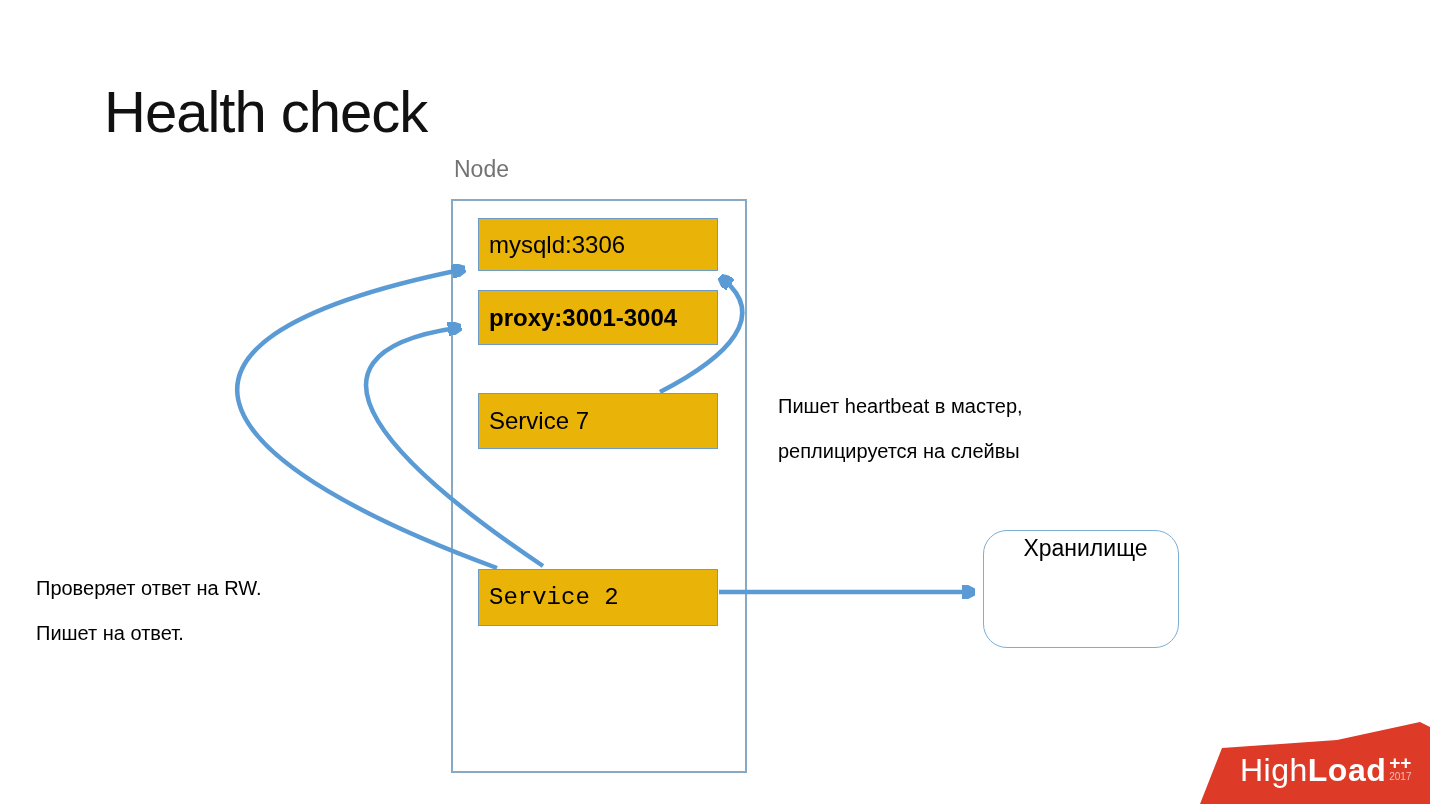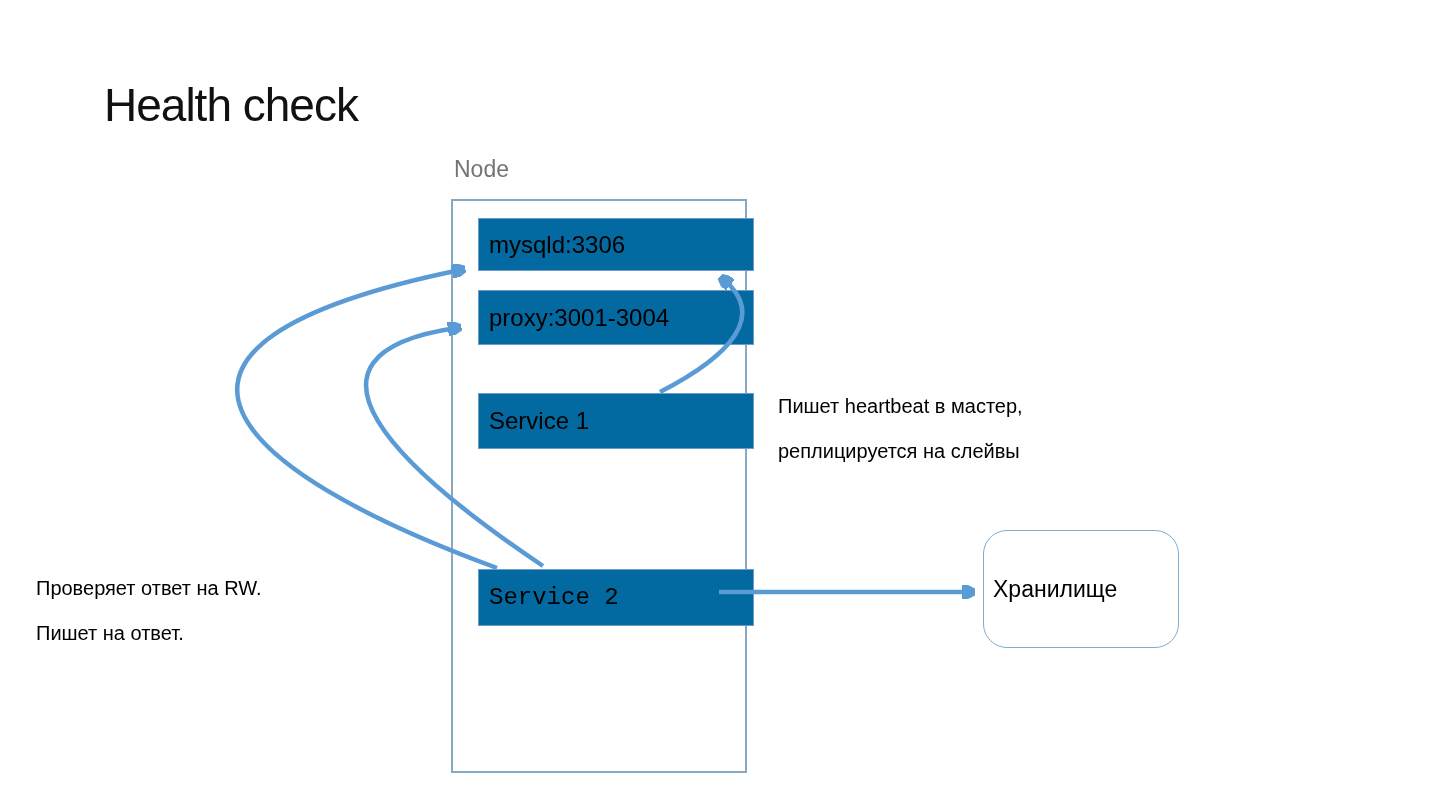--- a/index.html
+++ b/index.html
@@ -7,40 +7,40 @@
     --box-border:#6c9bc9;
     --node-border:#87a9c4;
     --logo-red:#dd3a27;
     --text:#1a1a1a;
   }
   *{margin:0;padding:0;box-sizing:border-box;}
   html,body{background:#fff;}
   body{font-family:"Liberation Sans",sans-serif;color:var(--text);}
   .slide{position:relative;width:1430px;height:804px;background:#fff;overflow:hidden;}
 
-  .title{position:absolute;left:104px;top:78px;font-size:46px;font-weight:400;letter-spacing:-1px;color:#111;}
+  .title{position:absolute;left:104px;top:78px;font-size:58px;font-weight:400;letter-spacing:-1px;color:#111;}
 
   .node-label{position:absolute;left:454px;top:156px;font-size:23px;color:#737373;}
 
   .node-rect{position:absolute;left:451px;top:199px;width:296px;height:574px;border:2px solid var(--node-border);background:#fff;}
 
-  .inner-box{position:absolute;left:478px;width:276px;border:1.5px solid var(--box-border);background:#0369a1;display:flex;align-items:center;padding-left:10px;font-size:24px;color:#000;}
+  .inner-box{position:absolute;left:478px;width:240px;border:1.5px solid var(--box-border);background:#eab308;display:flex;align-items:center;padding-left:10px;font-size:24px;color:#000;}
   .box-mysqld{top:218px;height:53px;}
-  .box-proxy{top:290px;height:55px;}
+  .box-proxy{top:290px;height:55px;font-weight:bold;}
   .box-service1{top:393px;height:56px;}
   .box-service2{top:569px;height:57px;font-family:Liberation Mono, monospace;}
 
   .arrows{position:absolute;left:0;top:0;width:1430px;height:804px;pointer-events:none;}
   .arrows path,.arrows line{fill:none;stroke:var(--arrow);stroke-width:4.5px;}
 
   .note{position:absolute;font-size:20px;line-height:45px;color:#000000;}
   .note-right{left:778px;top:384px;}
   .note-left{left:36px;top:566px;}
 
-  .storage-box{position:absolute;left:983px;top:530px;width:196px;height:118px;border:1.5px solid #7bafd4;border-radius:24px;background:#fff;display:flex;flex-direction:column;justify-content:center;padding-left:9px;font-size:23px;line-height:34px;color:#000;}
+  .storage-box{position:absolute;left:983px;top:530px;width:196px;height:118px;border:1.5px solid #7bafd4;border-radius:24px;background:#fff;display:flex;flex-direction:row;justify-content:center;padding-left:9px;font-size:23px;line-height:34px;color:#000;}
 
   .logo{position:absolute;right:0;bottom:0;width:240px;height:114px;}
   .logo svg{position:absolute;left:0;top:0;}
   .logo-text{position:absolute;left:50px;top:62px;color:#fff;white-space:nowrap;display:flex;align-items:baseline;}
   .logo-high{font-size:32px;font-weight:400;letter-spacing:0.5px;}
   .logo-load{font-size:32px;font-weight:700;letter-spacing:0.5px;}
   .logo-sup{display:inline-flex;flex-direction:column;margin-left:3px;transform:translateY(-12px);line-height:1;align-items:flex-start;}
   .logo-pp{font-size:19px;font-weight:700;line-height:0.9;}
   .logo-year{font-size:10px;color:rgba(255,255,255,0.65);margin-top:1px;}
 </style>
@@ -55,21 +55,21 @@
 
   <div class="node-rect"></div>
 
   <div class="inner-box box-mysqld">
     <span>mysqld:3306</span>
   </div>
   <div class="inner-box box-proxy">
     <span>proxy:3001-3004</span>
   </div>
   <div class="inner-box box-service1">
-    <span>Service 1</span>
+    <span>Service 7</span>
   </div>
   <div class="inner-box box-service2">
     <span>Service 2</span>
   </div>
 
   <svg class="arrows" viewBox="0 0 1430 804" xmlns="http://www.w3.org/2000/svg">
     <defs>
       <marker id="ah" viewBox="0 0 10 10" refX="6" refY="5" markerWidth="3" markerHeight="3" orient="auto" markerUnits="strokeWidth">
         <path d="M0,0 L10,5 L0,10 z" fill="var(--arrow)" stroke="none"></path>
       </marker>
@@ -87,14 +87,27 @@
 
   <div class="note note-left">
     <div>Проверяет ответ на RW.</div>
     <div>Пишет на ответ.</div>
   </div>
 
   <div class="storage-box">
     <div>Хранилище</div>
   </div>
 
+  <div class="logo">
+    <svg width="240" height="114" viewBox="0 0 240 114" xmlns="http://www.w3.org/2000/svg">
+      <polygon points="32,58 147,50 230,32 240,37 240,114 10,114" fill="var(--logo-red)"></polygon>
+    </svg>
+    <div class="logo-text">
+      <span class="logo-high">High</span>
+        <span class="logo-load">Load</span>
+      <span class="logo-sup">
+        <span class="logo-pp">++</span>
+        <span class="logo-year">2017</span>
+      </span>
+    </div>
+  </div>
 
 </div>
 
 </body></html>

